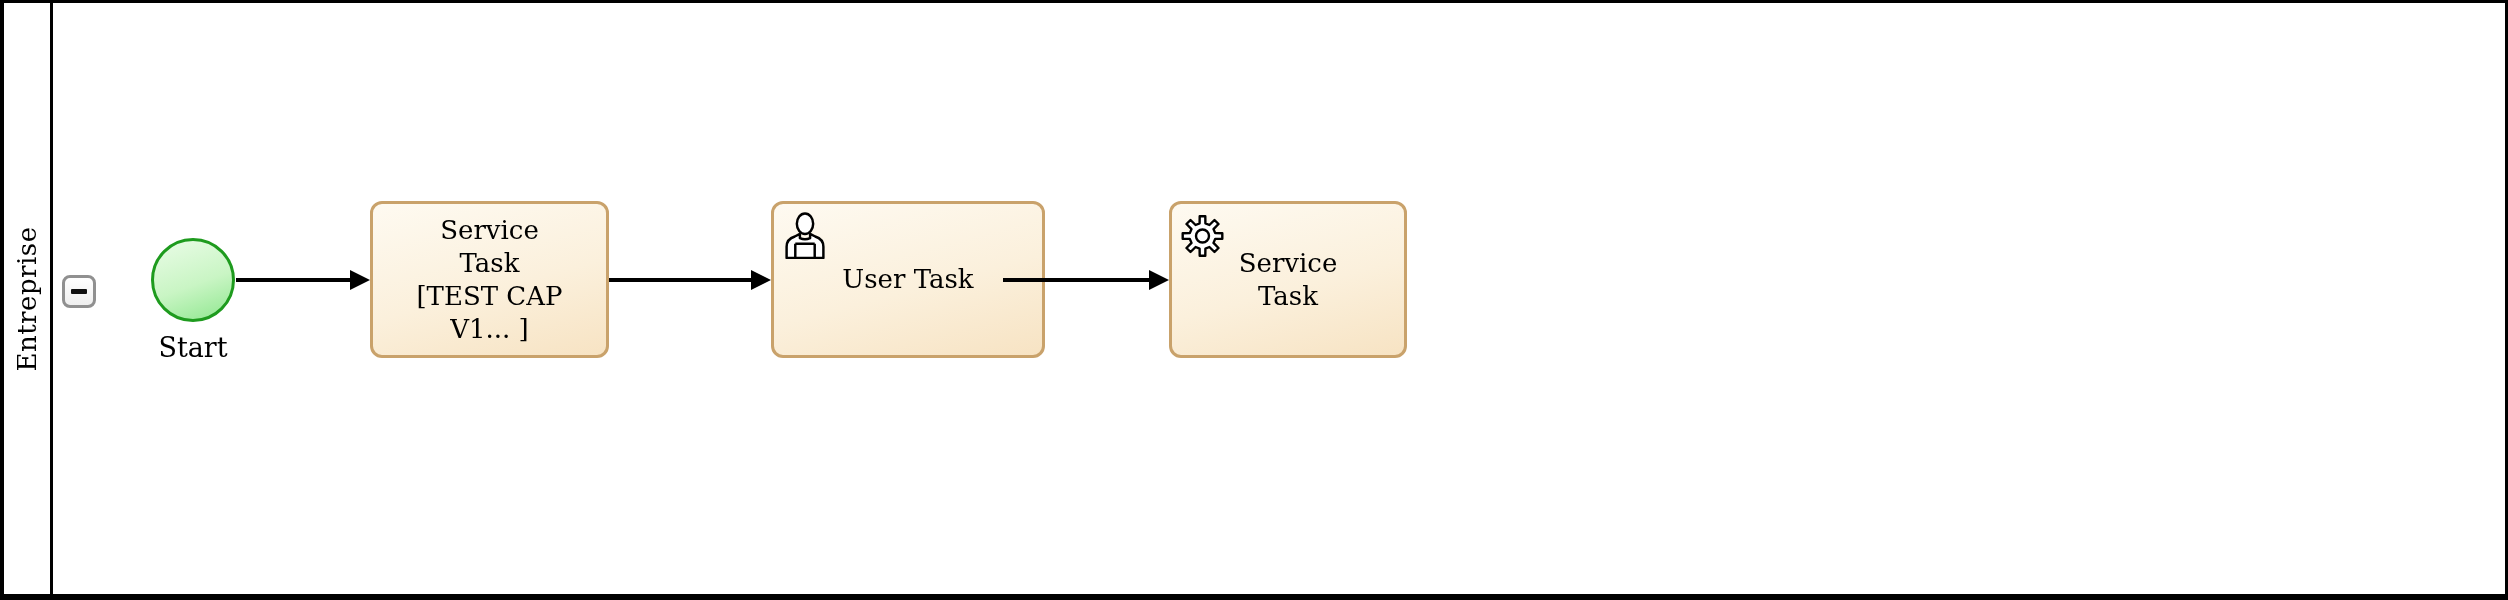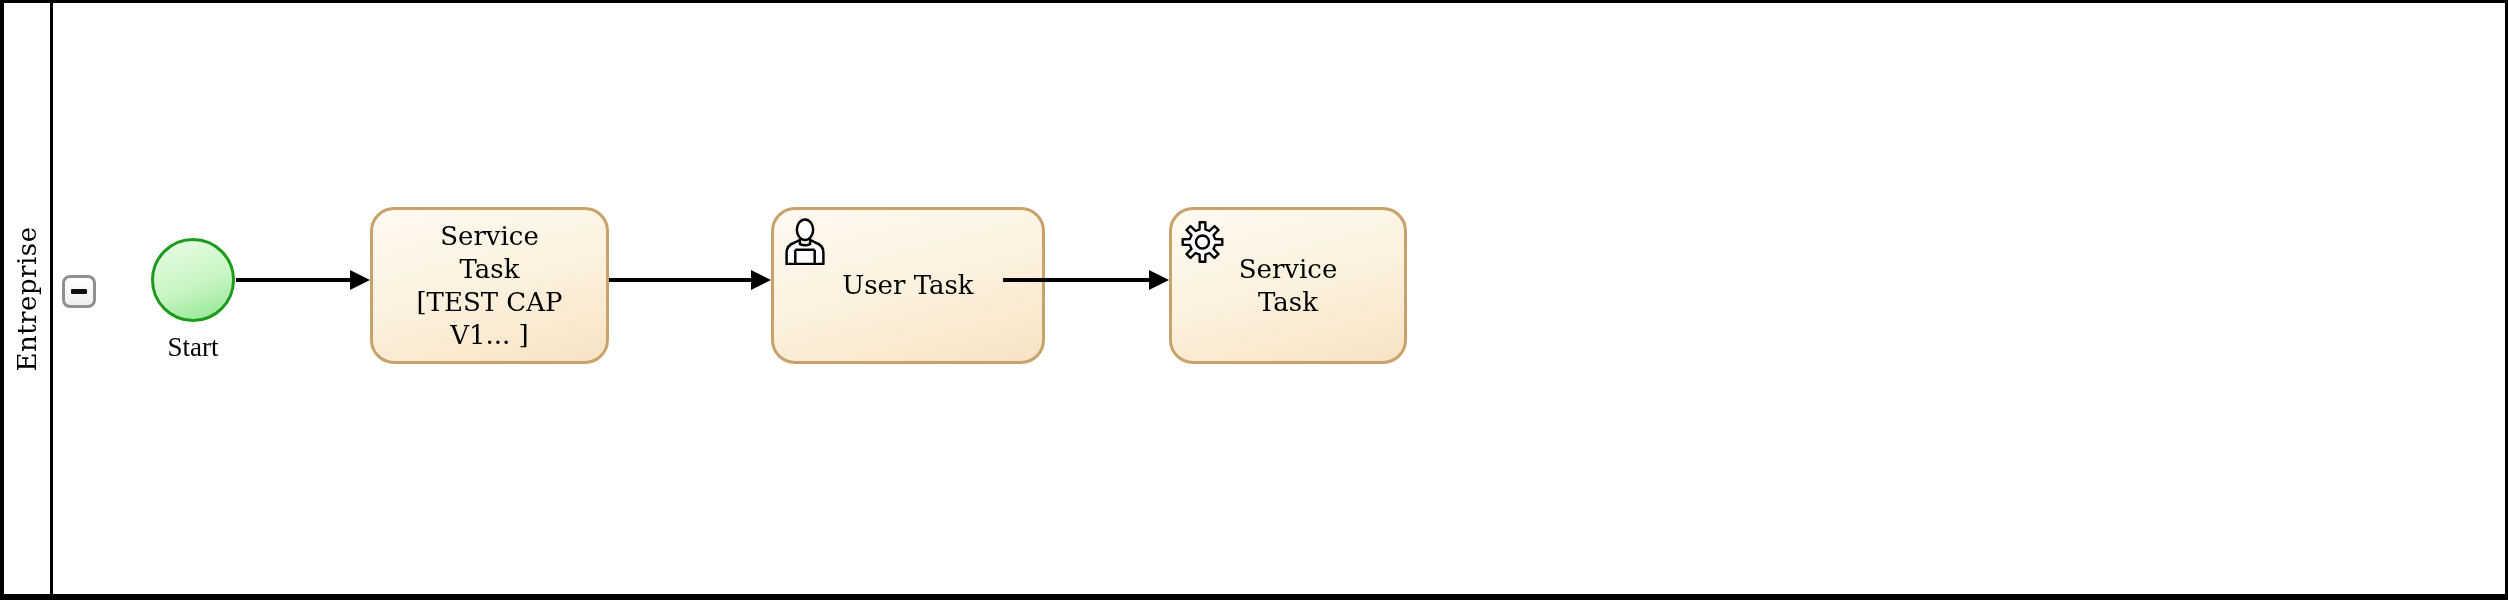--- a/index.html
+++ b/index.html
@@ -63,21 +63,20 @@
     border-radius: 50%;
     border: 3px solid #1E9B1E;
     background: linear-gradient(160deg, #EAFCE7 0%, #C9F5C4 55%, #8FE78F 100%);
   }
   .start-label {
     position: absolute;
     left: 129px; top: 329px;
     width: 120px;
     text-align: center;
     font-size: 27px;
-    font-family: Liberation Serif, serif;
   }
 
   
   .flow-line {
     position: absolute;
     top: 275px;
     height: 4px;
     background: #000000;
   }
   .flow-head {
@@ -91,24 +90,24 @@
   .flow1-line { left: 232px; width: 118px; }
   .flow1-head { left: 346px; }
   .flow2-line { left: 605px; width: 146px; }
   .flow2-head { left: 747px; }
   .flow3-line { left: 999px; width: 150px; }
   .flow3-head { left: 1145px; }
 
   
   .task {
     position: absolute;
-    top: 204px;
+    top: 198px;
     height: 157px;
     border: 3px solid #C9A26B;
-    border-radius: 24px;
+    border-radius: 12px;
     background: linear-gradient(165deg, #FEFAF1 0%, #FBF0DC 55%, #F7E3C3 100%);
     display: flex;
     align-items: center;
     justify-content: center;
   }
   .task-service-1 { left: 366px; width: 239px; }
   .task-user      { left: 767px; width: 274px; }
   .task-service-2 { left: 1165px; width: 238px; }
 
   .task-text {

